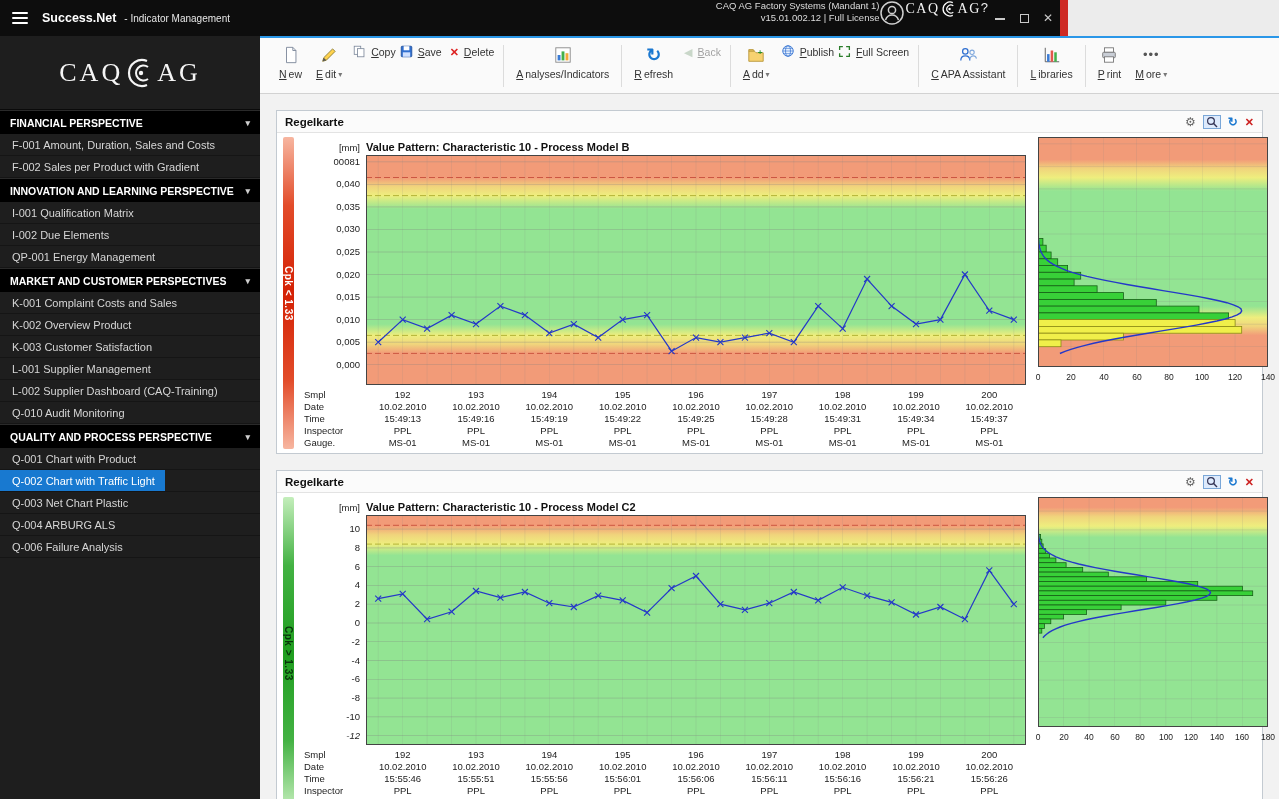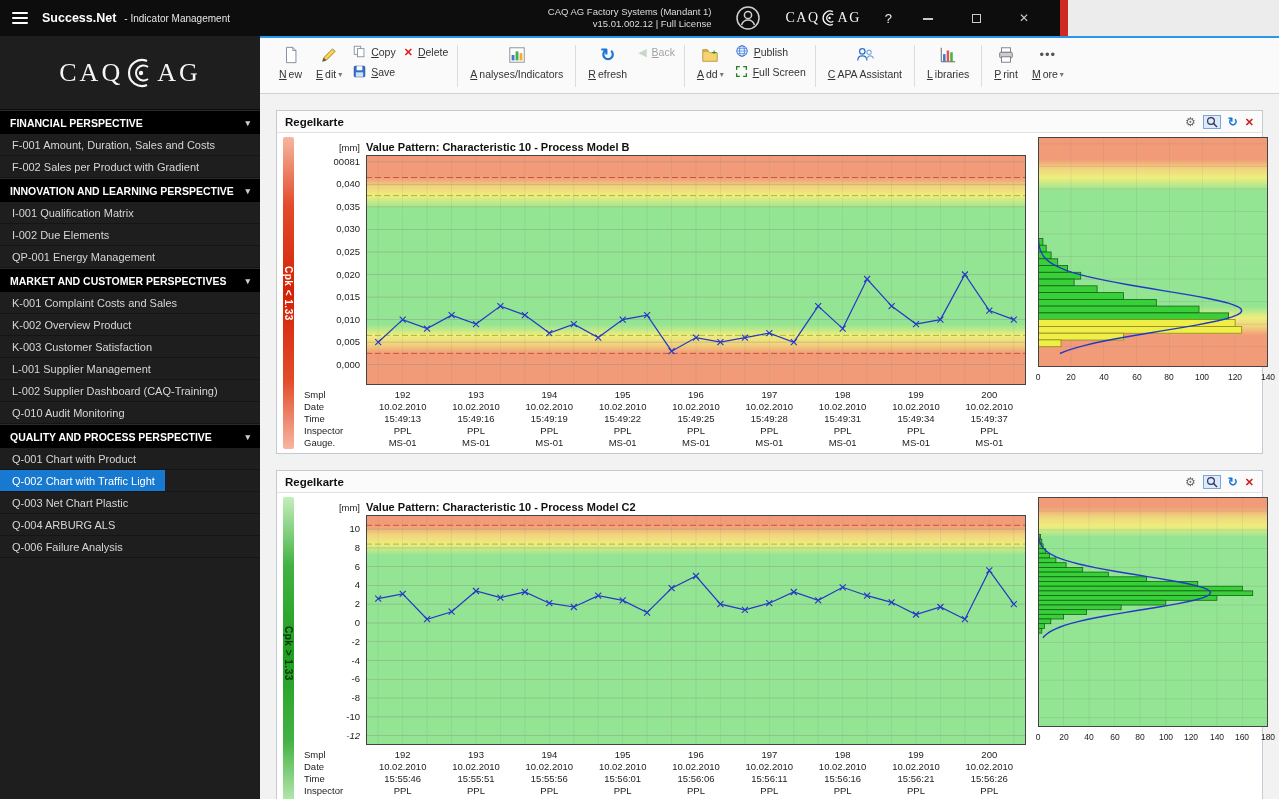--- a/index.html
+++ b/index.html
@@ -7,21 +7,21 @@
   body{font-family:"Liberation Sans",sans-serif;background:#ececec;position:relative}
   u{text-decoration:underline}
 
   
   .titlebar{position:absolute;top:0;left:0;width:1068px;height:36px;background:#0d0d0d;color:#fff;
     display:flex;align-items:center;z-index:10}
   .hamburger{display:flex;flex-direction:column;gap:3px;margin:0 14px 0 12px;cursor:pointer}
   .hamburger span{width:16px;height:2px;background:#fff;border-radius:1px}
   .app-name{font-weight:bold;font-size:12.5px}
   .app-sub{font-size:10px;color:#e6e6e6;margin-left:8px}
-  .tb-right{margin-left:auto;display:flex;align-items:center;gap:24px}
+  .tb-right{margin-left:auto;display:flex;align-items:flex-start;gap:0}
   .company{font-size:9.5px;line-height:1.3;text-align:right;color:#ddd}
   .caq-logo{display:flex;align-items:center;gap:2px;font-family:"Liberation Serif",serif;
     font-size:14px;letter-spacing:1.5px;color:#f3f3f3}
   .winbtn{width:24px;text-align:center;color:#c9c9c9;font-size:12px;cursor:pointer;line-height:36px}
   .maxbox{display:inline-block;width:9px;height:9px;border:1px solid #c9c9c9;vertical-align:middle}
   .minbar{display:inline-block;width:10px;height:2px;background:#c9c9c9;vertical-align:middle}
   .help{color:#eee;font-size:13px;cursor:pointer}
   .red-strip{width:8px;height:36px;background:#ce2a24}
 
   
@@ -37,21 +37,21 @@
   .sb-item>span{display:inline-block;height:22px;line-height:22px;padding:0 10px 0 12px}
   .sb-item.selected>span{background:#1879d0;color:#fff}
 
   
   .main{position:absolute;top:36px;left:260px;width:1019px;height:763px;background:#f2f2f2}
   .toolbar{height:58px;background:#fafafa;border-top:2px solid #2a97e8;border-bottom:1px solid #d2d2d2;
     display:flex;align-items:stretch;padding:3px 6px 2px 12px}
   .tb-big{display:flex;flex-direction:column;align-items:center;padding:2px 7px;cursor:pointer}
   .tb-big .ticon{height:24px;display:flex;align-items:center;justify-content:center}
   .tb-big .tlabel2{font-size:10.5px;color:#333;white-space:nowrap;display:flex;align-items:center;gap:2px;margin-top:1px}
-  .tb-stack{display:flex;flex-direction:column;padding:3px 4px;gap:4px}
+  .tb-stack{display:flex;flex-direction:row;padding:3px 4px;gap:4px}
   .tb-small{display:flex;align-items:center;gap:5px;font-size:10.5px;color:#333;height:16px;cursor:pointer;white-space:nowrap}
   .tb-sep{width:1px;background:#dcdcdc;margin:4px 5px}
   .disabled{opacity:.45}
   .chev2{font-size:8px;color:#777}
 
   
   .content{padding:0}
   .panel{background:#fff;border:1px solid #c3cad1;margin:16px}
   .panel-header{height:22px;display:flex;align-items:center;padding:0 8px;
     border-bottom:1px solid #e3e3e3;background:#fbfbfb}

